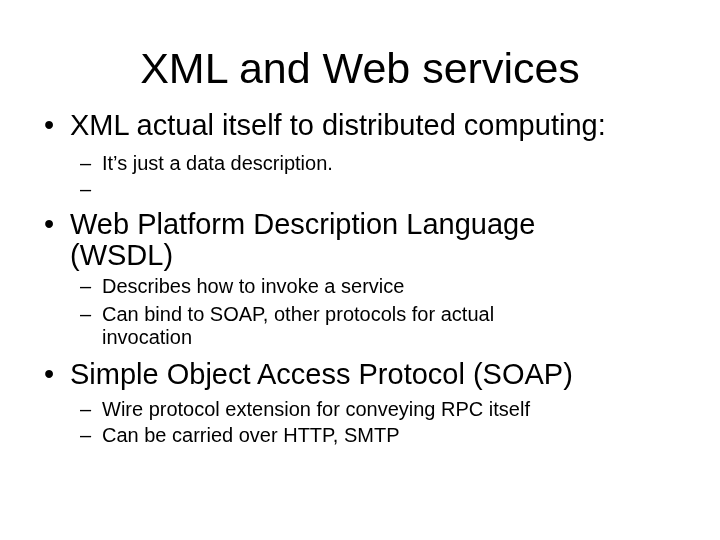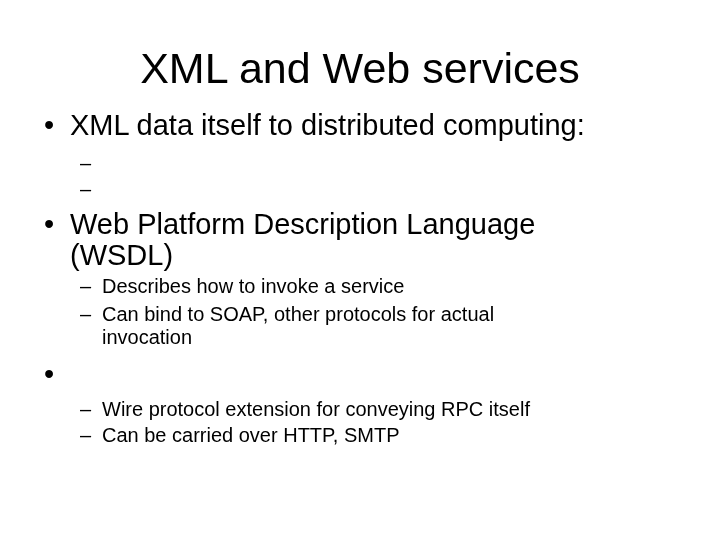--- a/index.html
+++ b/index.html
@@ -13,24 +13,25 @@
     .l2 .d { position: absolute; left: -22px; top: 0; }
   </style>
 </head>
 <body>
 
 <div>
   <div class="title">XML and Web services</div>
 
   <div class="l1" style="top:110px">
     <span class="b">•</span>
-    <span>XML data itself to distributed computing:</span>
+    <span>XML actual itself to distributed computing:</span>
   </div>
   <div class="l2" style="top:152px">
     <span class="d">–</span>
+    <span>It’s just a data description.</span>
   </div>
   <div class="l2" style="top:178px">
     <span class="d">–</span>
   </div>
 
   <div class="l1" style="top:209px">
     <span class="b">•</span>
     <span>Web Platform Description Language</span>
   </div>
   <div class="l1" style="top:240px">
@@ -43,20 +44,21 @@
   <div class="l2" style="top:303px">
     <span class="d">–</span>
     <span>Can bind to SOAP, other protocols for actual</span>
   </div>
   <div class="l2" style="top:326px">
     <span>invocation</span>
   </div>
 
   <div class="l1" style="top:359px">
     <span class="b">•</span>
+    <span>Simple Object Access Protocol (SOAP)</span>
   </div>
   <div class="l2" style="top:398px">
     <span class="d">–</span>
     <span>Wire protocol extension for conveying RPC itself</span>
   </div>
   <div class="l2" style="top:424px">
     <span class="d">–</span>
     <span>Can be carried over HTTP, SMTP</span>
   </div>
 </div>

